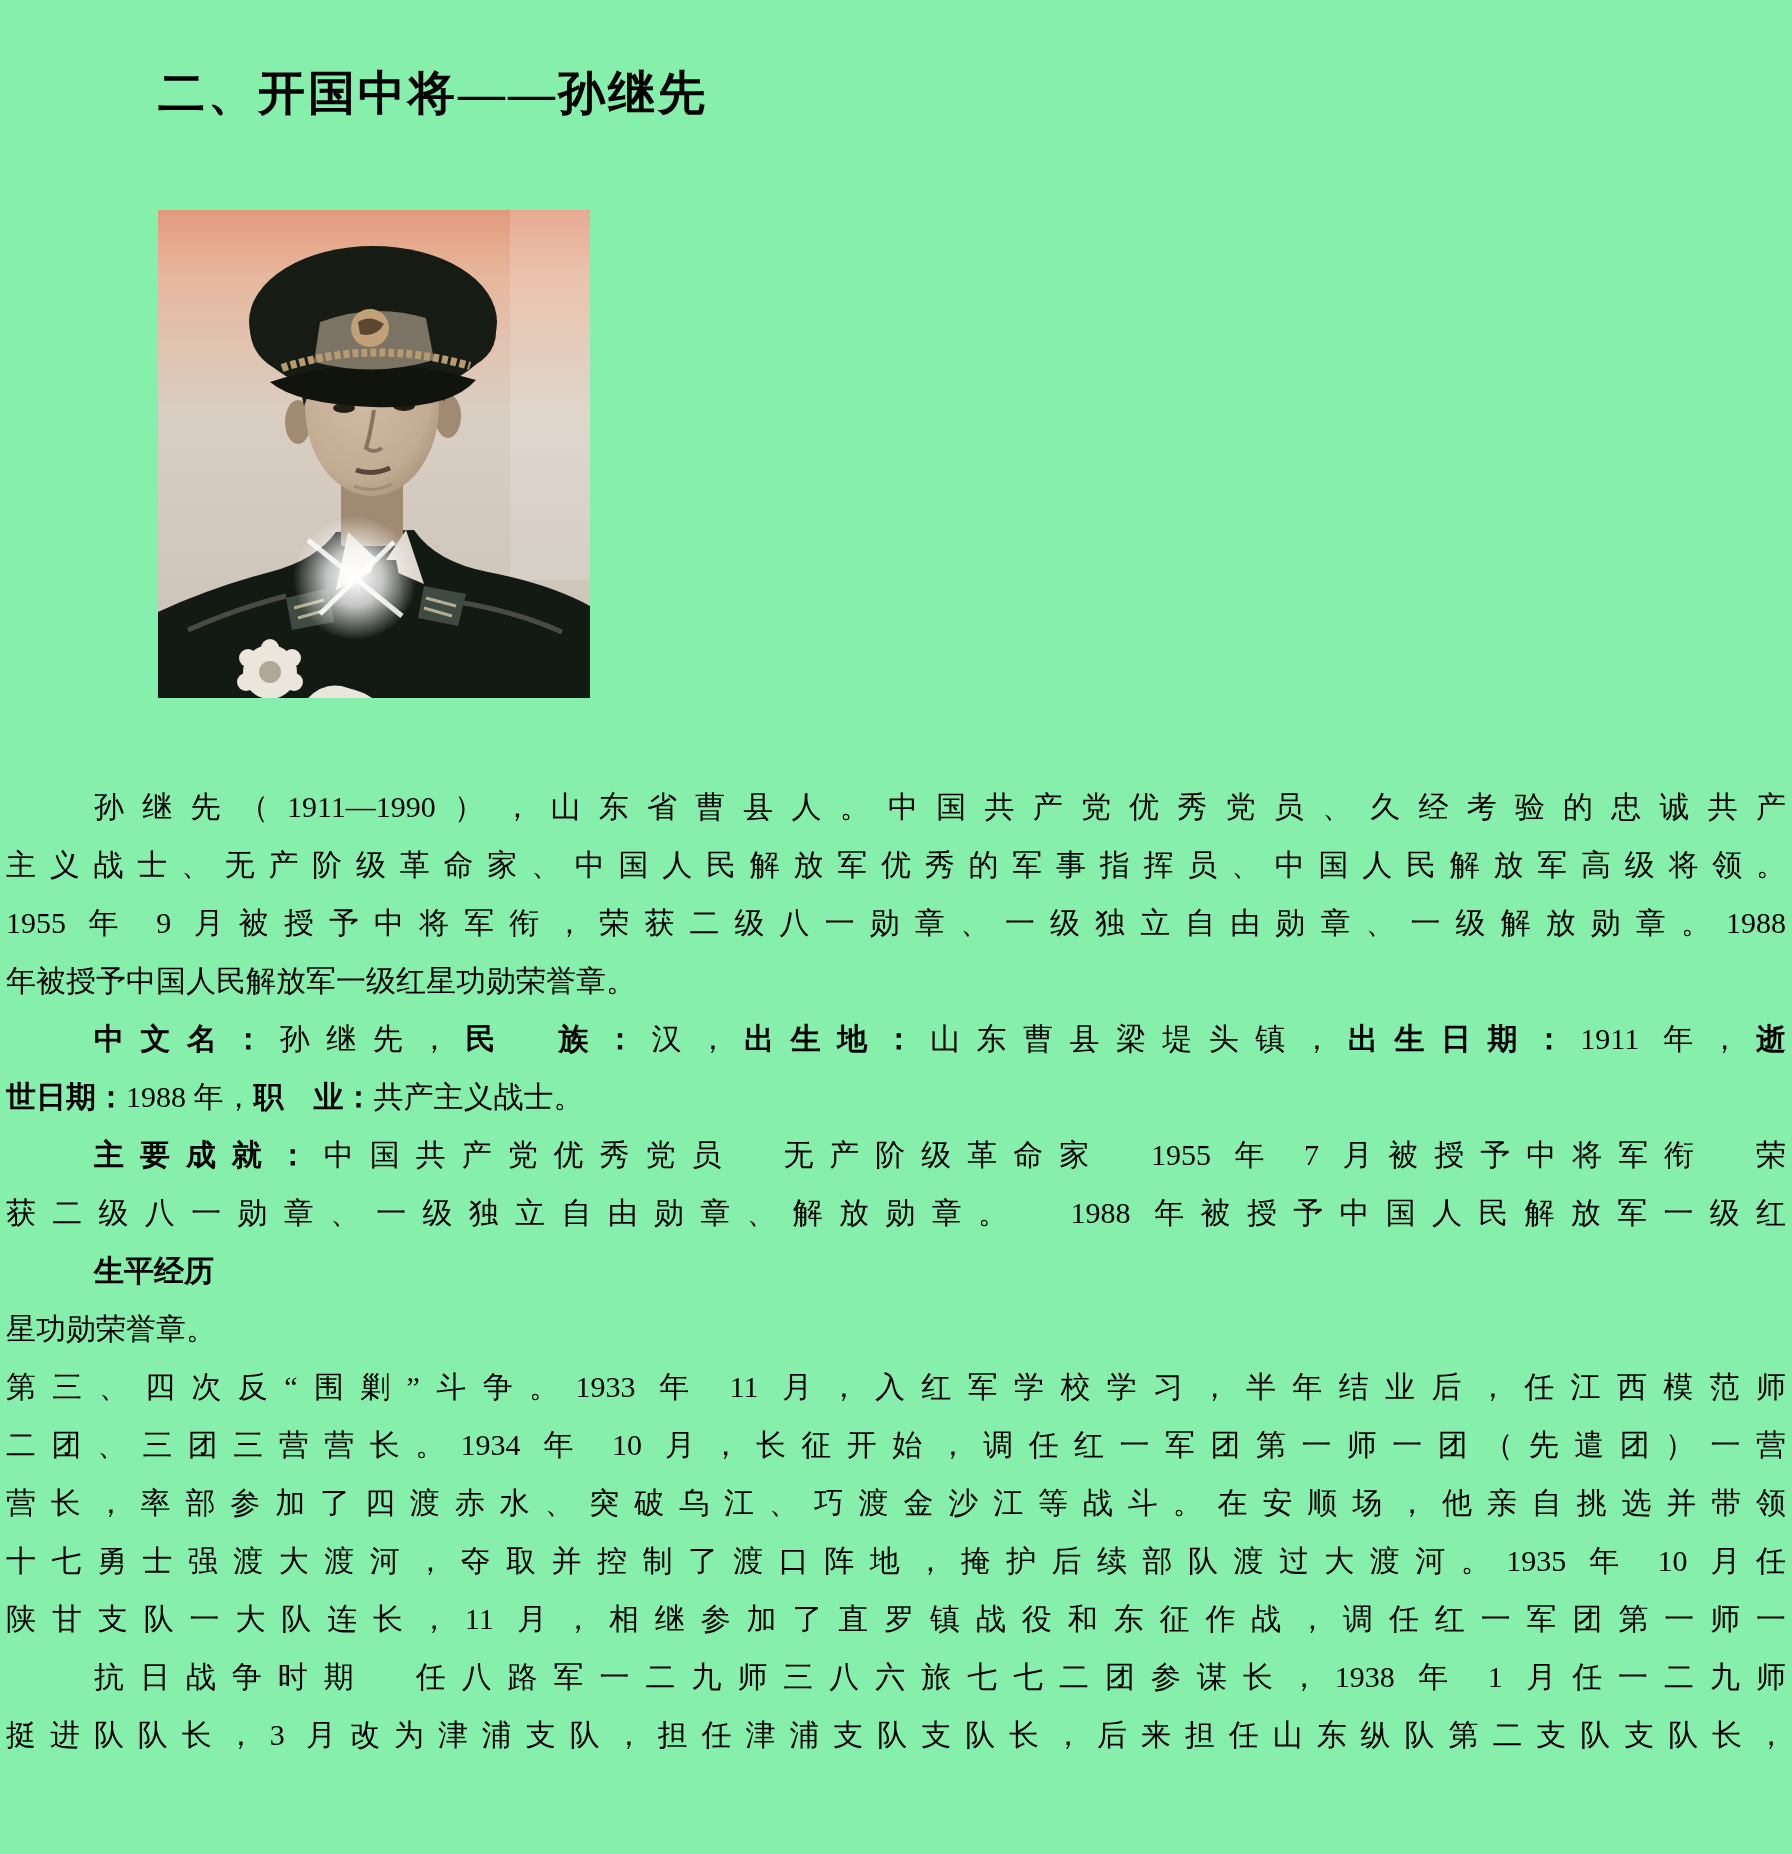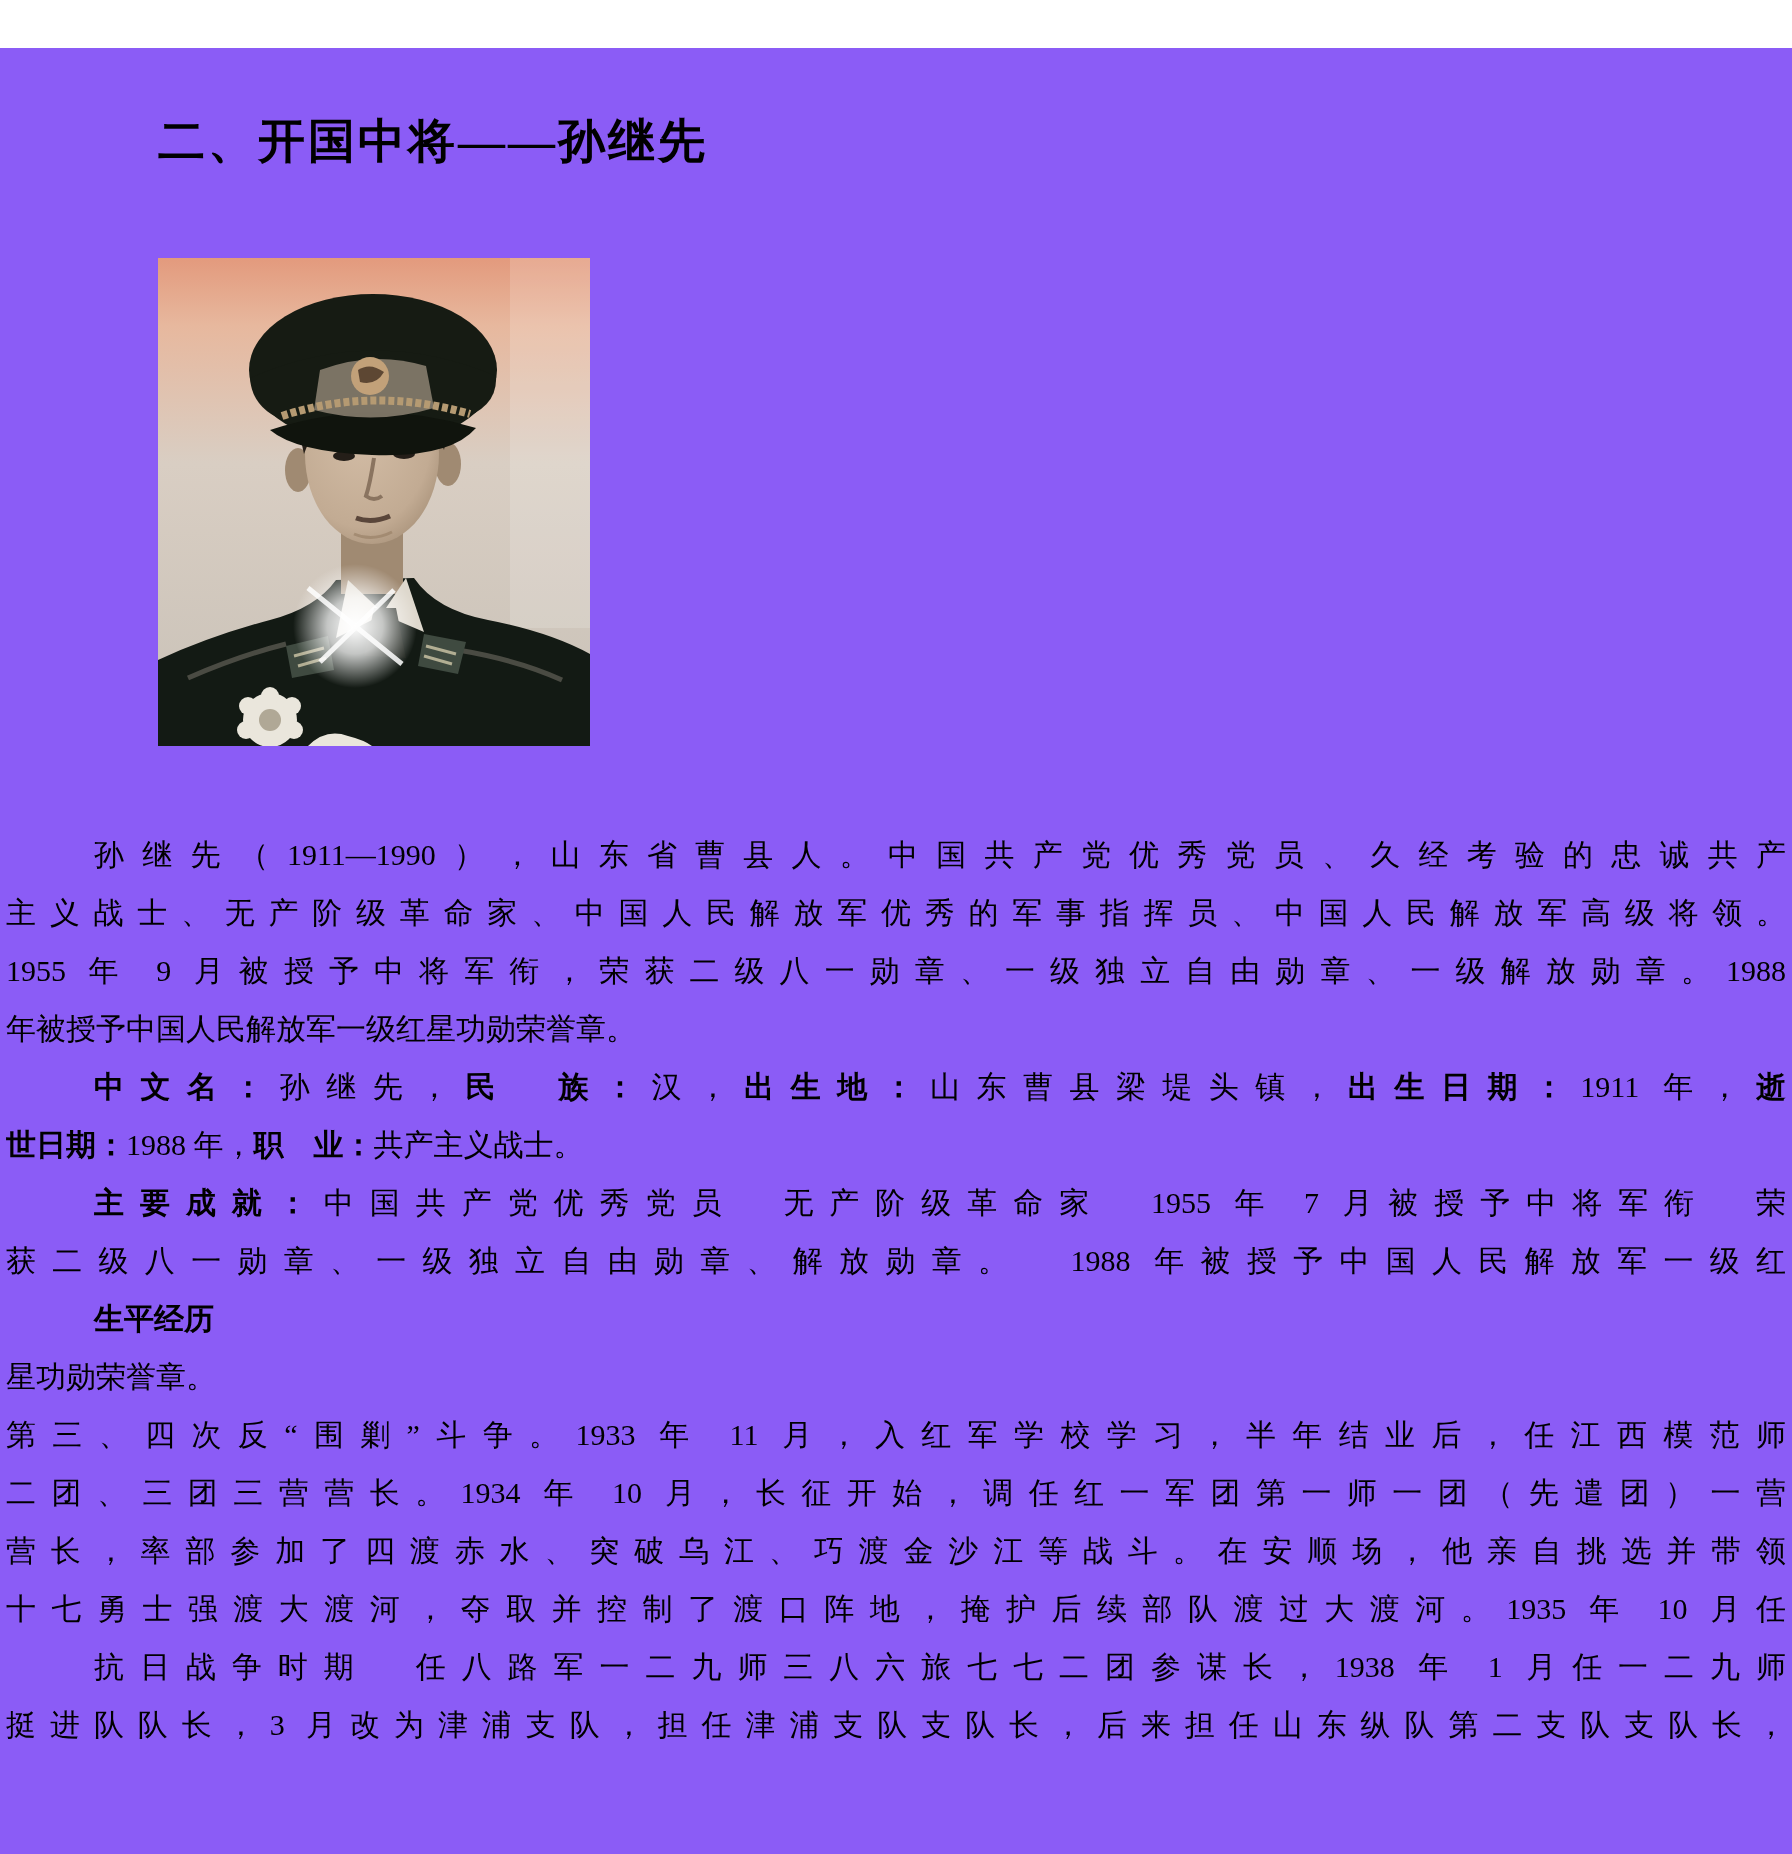--- a/index.html
+++ b/index.html
@@ -1,18 +1,18 @@
 <!DOCTYPE html>
 <html><head>
 <meta charset="utf-8">
 <style>
   html,body{margin:0;padding:0;background:#ffffff;}
   body{width:1792px;height:1854px;position:relative;overflow:hidden;
        font-family:"Liberation Serif","DejaVu Serif",serif;color:#000;}
-  .page{position:absolute;inset:0;background:#8b5cf6;margin-top:48px;}
+  .page{position:absolute;inset:0;background:#86efac;}
   .doc-title{position:absolute;left:158px;top:62px;font-size:47px;font-weight:bold;
              letter-spacing:3px;white-space:nowrap;}
   .photo{position:absolute;left:158px;top:210px;width:432px;height:488px;}
   .photo svg{display:block;width:100%;height:100%;}
   .textblock{position:absolute;left:6px;top:778px;width:1780px;}
   .line{font-size:30px;line-height:58px;height:58px;overflow:hidden;
         text-align:justify;text-align-last:justify;text-justify:inter-character;}
   .line.para-end{text-align-last:left;}
   .line.indent{text-indent:88px;}
   .line span{white-space:pre-wrap;}
@@ -121,17 +121,18 @@
       <div class="line indent"><span class="b">中文名：</span><span>孙继先，</span><span class="b">民　族：</span><span>汉，</span><span class="b">出生地：</span><span>山东曹县梁堤头镇，</span><span class="b">出生日期：</span><span>1911 年，</span><span class="b">逝</span></div>
       <div class="line para-end"><span class="b">世日期：</span><span>1988 年，</span><span class="b">职　业：</span><span>共产主义战士。</span></div>
       <div class="line indent"><span class="b">主要成就：</span><span>中国共产党优秀党员　无产阶级革命家　1955 年 7 月被授予中将军衔　荣</span></div>
       <div class="line"><span>获二级八一勋章、一级独立自由勋章、解放勋章。　1988 年被授予中国人民解放军一级红</span></div>
       <div class="line indent para-end"><span class="b">生平经历</span></div>
       <div class="line para-end"><span>星功勋荣誉章。</span></div>
       <div class="line"><span>第三、四次反“围剿”斗争。1933 年 11 月，入红军学校学习，半年结业后，任江西模范师</span></div>
       <div class="line"><span>二团、三团三营营长。1934 年 10 月，</span><span class="u">长征</span><span>开始，调任红一军团第一师一团（先遣团）一营</span></div>
       <div class="line"><span>营长，率部参加了</span><span class="u">四渡赤水</span><span>、突破乌江、巧渡金沙江等战斗。在</span><span class="u">安顺场</span><span>，他亲自挑选并带领</span></div>
       <div class="line"><span>十七勇士强渡大渡河，夺取并控制了渡口阵地，掩护后续部队渡过大渡河。1935 年 10 月任</span></div>
+      <div class="line"><span class="u">陕甘支队</span><span>一大队连长，11 月，相继参加了</span><span class="u">直罗镇战役</span><span>和东征作战，调任红一军团第一师一</span></div>
       <div class="line indent"><span>抗日战争时期　任八路军一二九师三八六旅七七二团参谋长，1938 年 1 月任一二九师</span></div>
       <div class="line"><span>挺进队队长，3 月改为津浦支队，担任津浦支队支队长，后来担任山东</span><span class="u">纵队</span><span>第二支队支队长，</span></div>
     </div>
 
 </div>
 
 </body></html>

